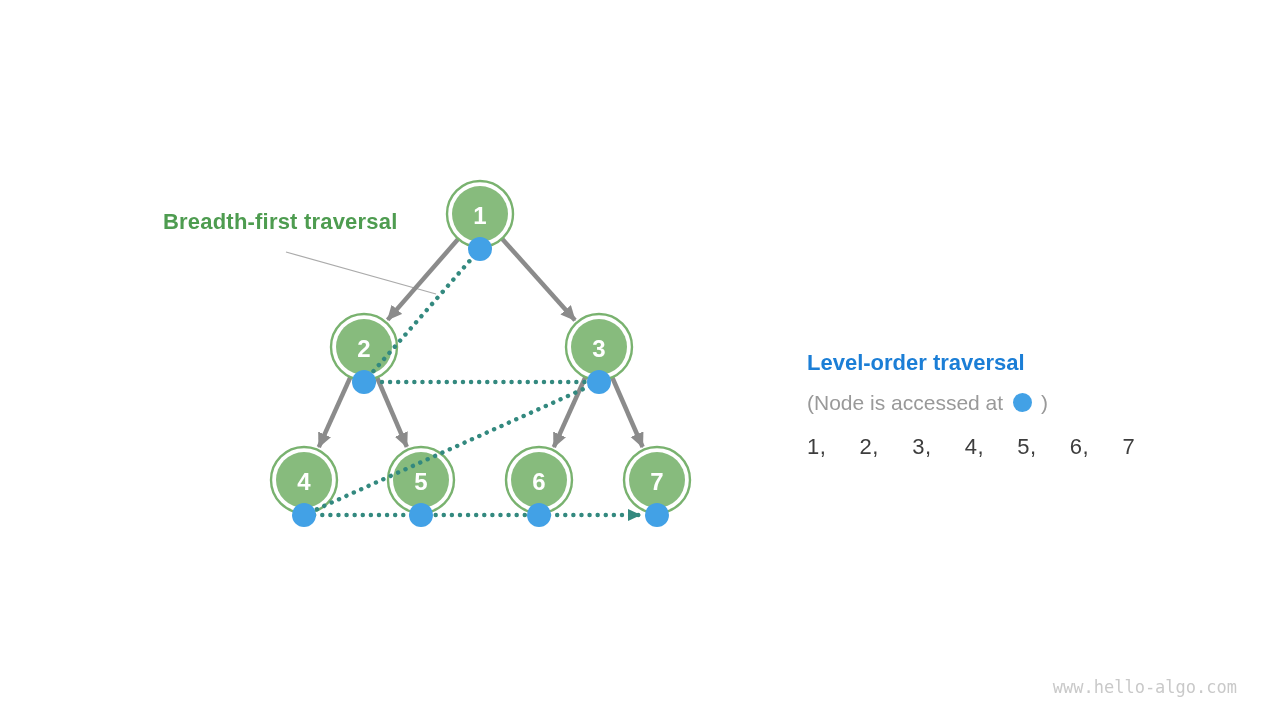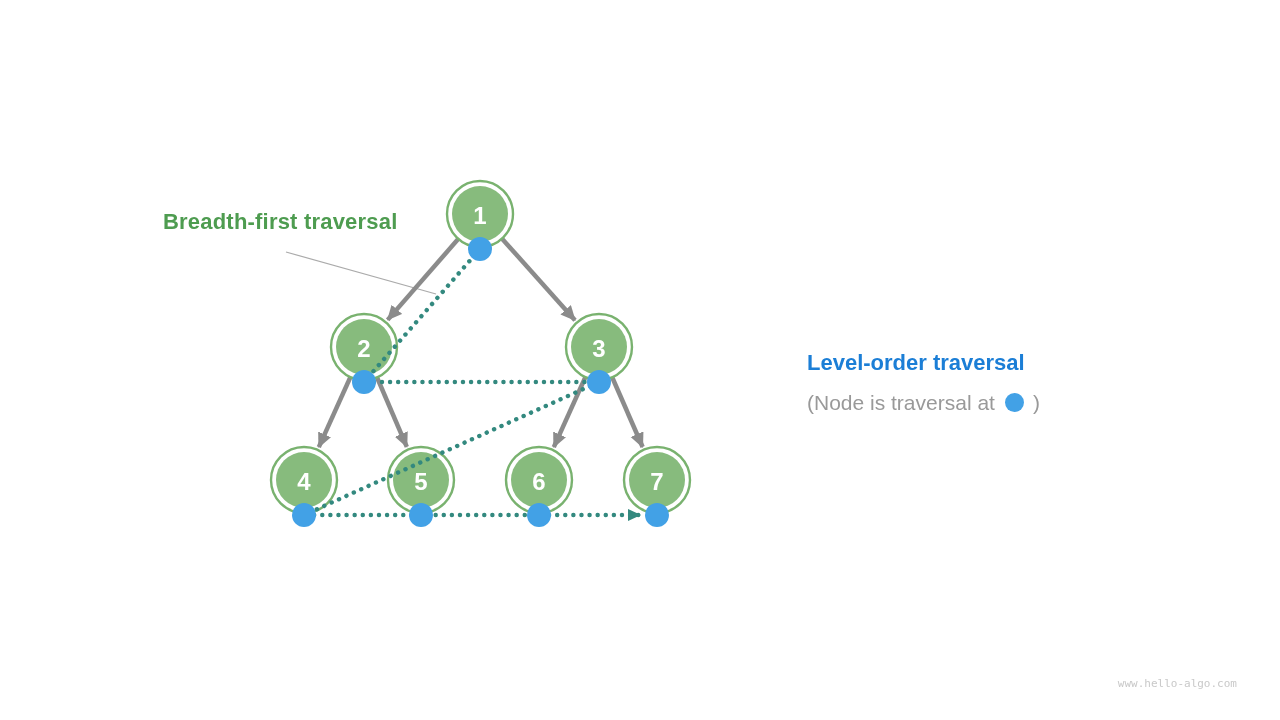--- a/index.html
+++ b/index.html
@@ -54,21 +54,21 @@
     color: var(--seq-dark, #3D3D3D);
     white-space: pre;
     word-spacing: 10px;
     letter-spacing: 0.5px;
     line-height: 27px;
   }
 
   .watermark {
     position: absolute; right: 43px; top: 677px;
     font-family: "DejaVu Sans Mono", monospace;
-    font-size: 11px;
+    font-size: 17px;
     color: var(--wm-gray, #C9C9C9);
   }
 </style>
 </head>
 <body>
 
 <div id="stage">
   <svg id="tree-svg" width="1280" height="720" viewBox="0 0 1280 720">
       <defs>
         <marker id="arrow-gray" markerUnits="userSpaceOnUse" markerWidth="18" markerHeight="16" refX="14" refY="7" orient="auto">
@@ -128,20 +128,21 @@
       <circle cx="421" cy="515" r="12" fill="#42A1E6"></circle>
       <circle cx="539" cy="515" r="12" fill="#42A1E6"></circle>
       <circle cx="657" cy="515" r="12" fill="#42A1E6"></circle>
     </svg>
 
   <div class="bft-label">Breadth-first traversal</div>
 
   <div class="legend">
     <div class="legend-title">Level-order traversal</div>
     <div class="legend-note">
-      <span class="note-text">(Node is traversal at</span>
+      <span class="note-text">(Node is accessed at</span>
       <span class="legend-dot"></span>
       <span class="note-text">)</span>
     </div>
+    <div class="legend-seq">1,  2,  3,  4,  5,  6,  7</div>
   </div>
 
   <div class="watermark">www.hello-algo.com</div>
 </div>
 
 </body></html>

